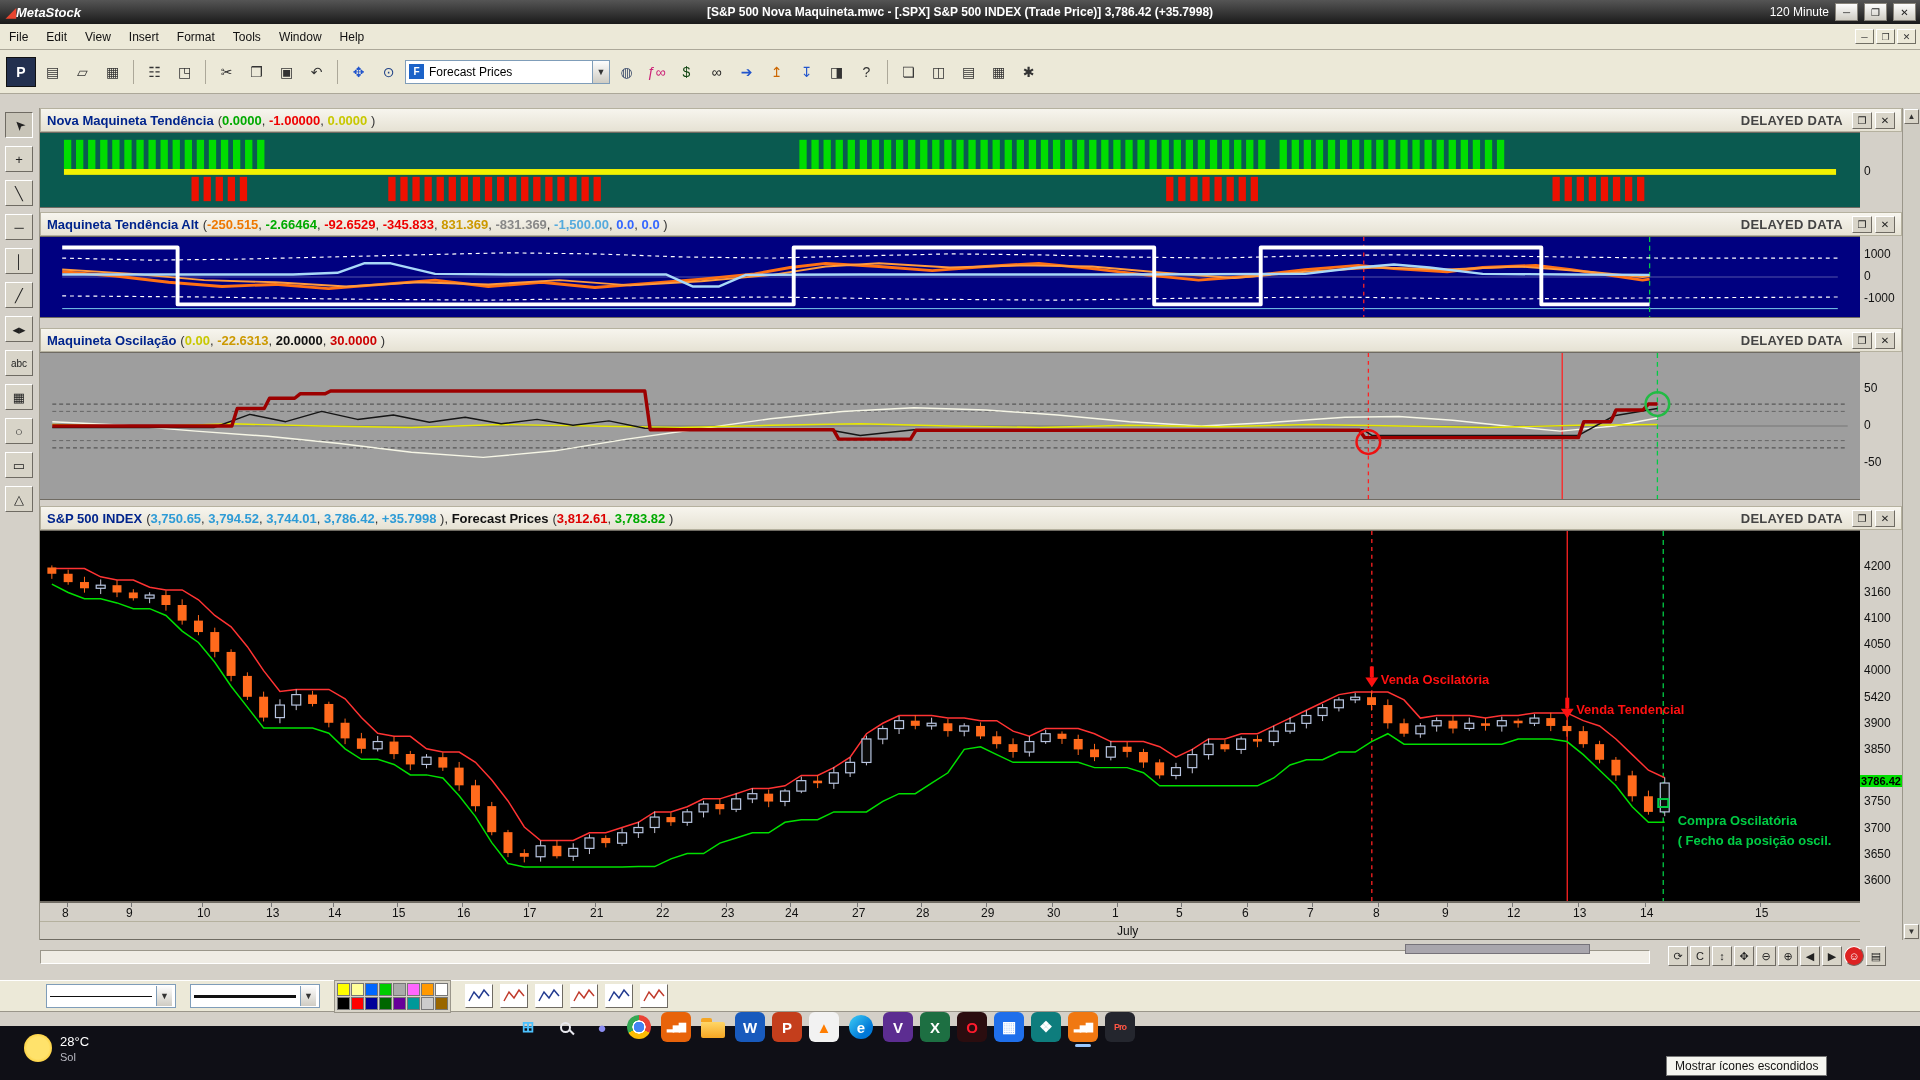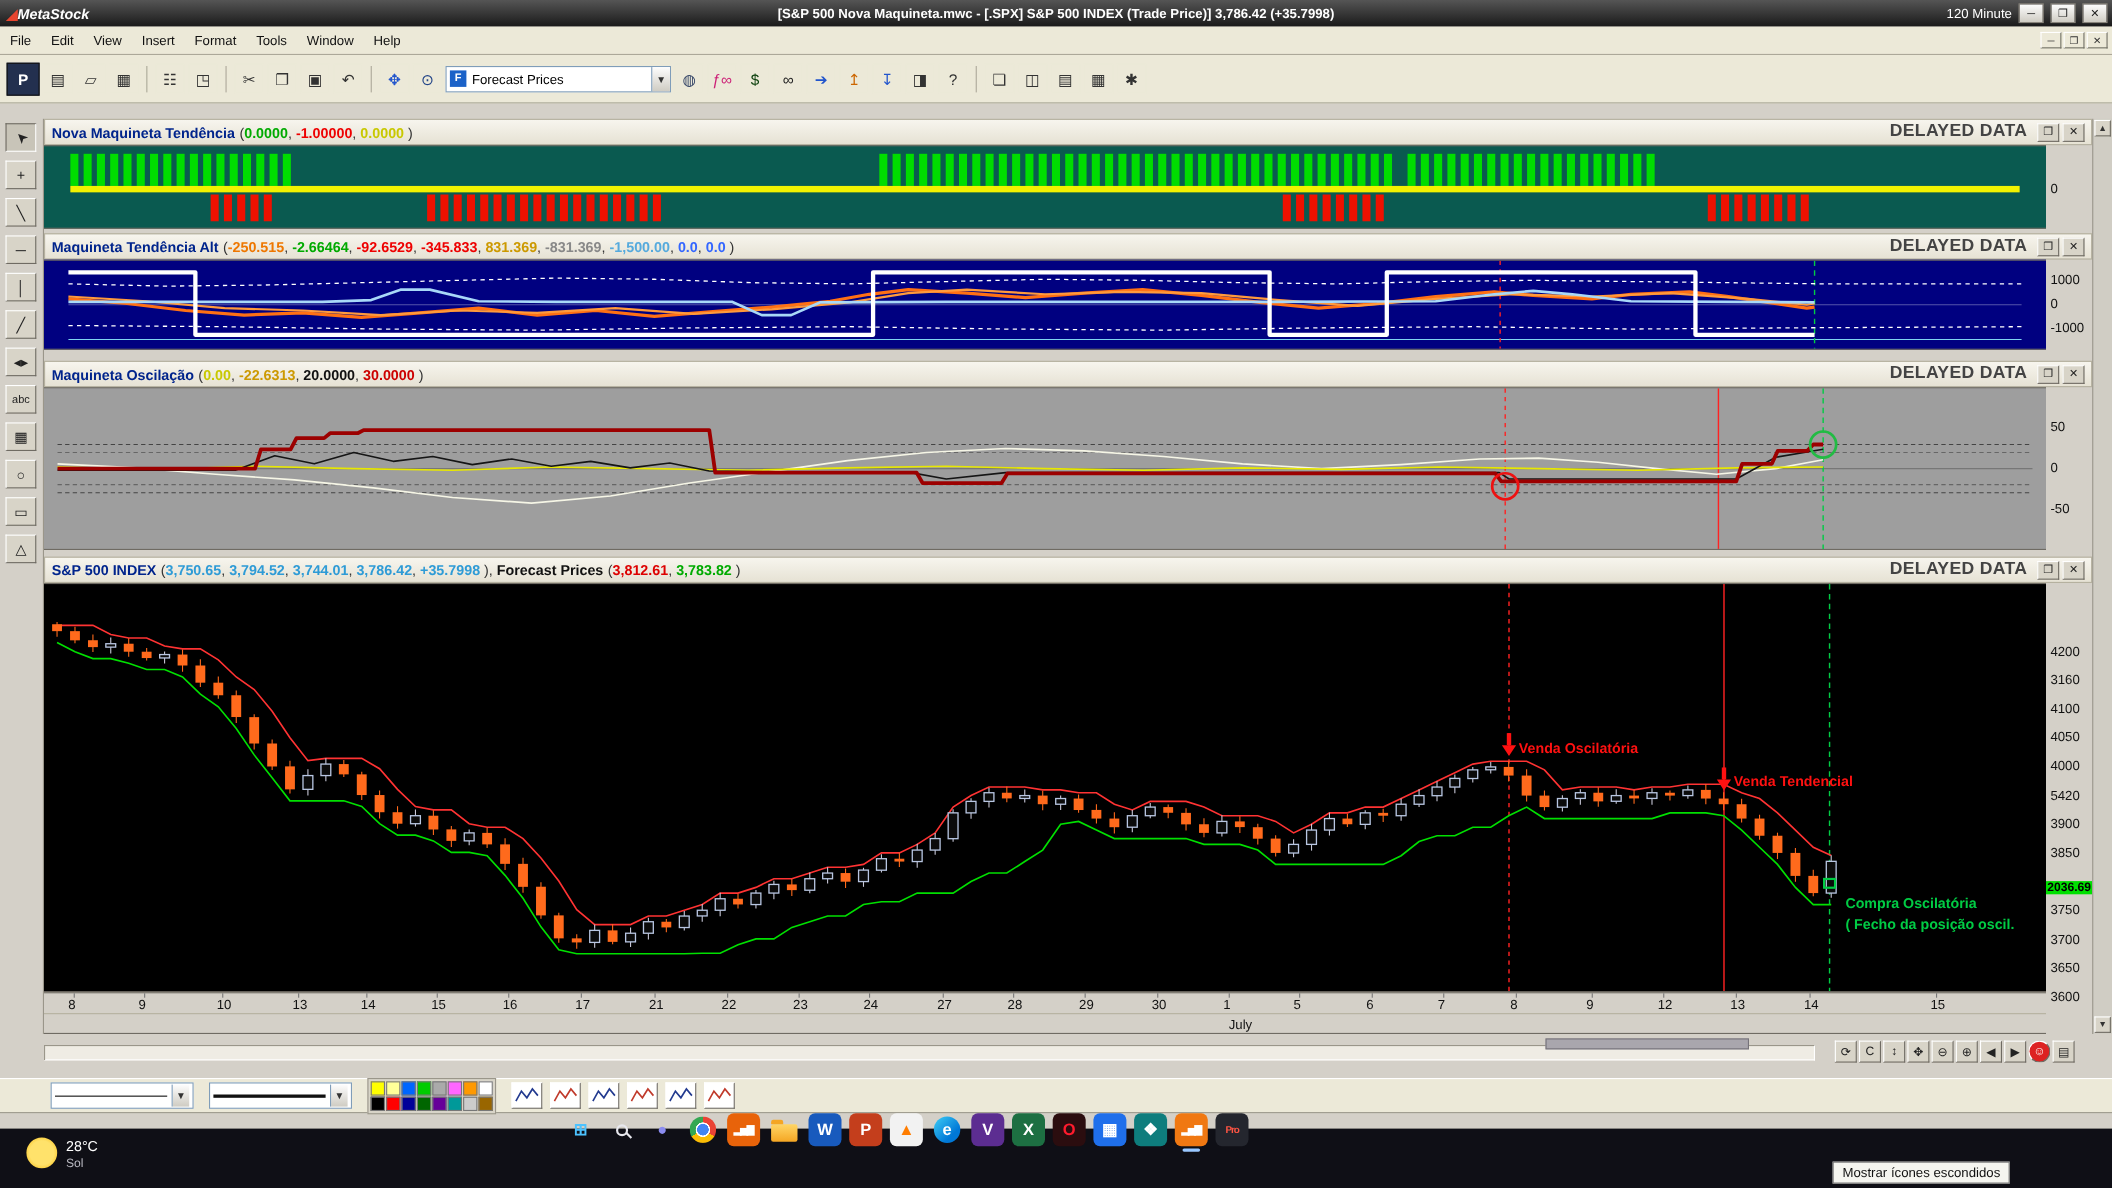--- a/index.html
+++ b/index.html
@@ -24,21 +24,21 @@
 .tbtn.dark{background:#23304f;color:#fff;font-weight:bold;border:1px solid #111;width:30px;height:30px}
 .tsep{width:1px;height:24px;background:#aca899;margin:0 4px}
 #combo{width:205px;height:24px;background:#fff;border:1px solid #7f9db9;display:flex;align-items:center;font-size:12px;gap:5px;padding-left:3px}
 #combo .cicon{width:15px;height:15px;background:#1b62c8;color:#fff;font-size:10px;font-weight:bold;display:flex;align-items:center;justify-content:center}
 #combo .carr{margin-left:auto;width:17px;height:22px;background:linear-gradient(#fdfdfd,#cfccc3);border-left:1px solid #7f9db9;display:flex;align-items:center;justify-content:center;font-size:9px;color:#333}
 
 .hdr{left:40px;width:1862px;height:24px;background:linear-gradient(#f7f5ee,#e6e2d4);border:1px solid #b5b19f;display:flex;align-items:center;font-size:13px;padding:0 6px;color:#222}
 .htitle{font-weight:bold;color:#00248c;margin-right:4px}
 .pp{color:#333}
 .hdr-right{margin-left:auto;display:flex;align-items:center;gap:3px}
-.delayed{font-weight:bold;font-size:16px;color:#444;margin-right:6px;letter-spacing:.3px}
+.delayed{font-weight:bold;font-size:13px;color:#444;margin-right:6px;letter-spacing:.3px}
 .hbtn{width:20px;height:17px;background:#d8d4c8;border:1px solid;border-color:#fff #6f6b63 #6f6b63 #fff;font-size:10px;display:flex;align-items:center;justify-content:center;color:#222}
 .chart{left:40px;width:1820px;border:1px solid #6f6b63;border-left:none;border-right:none}
 .scale{left:1860px;width:42px;font-size:12px;color:#111}
 .scale .sl{position:absolute;left:4px}
 .badge{position:absolute;left:0;width:42px;text-align:center;font-size:11px;font-weight:bold}
 
 #lefttools{left:0;top:108px;width:40px;height:832px;background:#d4d0c8;border-right:1px solid #9a968a}
 .ltbtn{position:absolute;left:5px;width:28px;height:26px;background:#d8d4c8;border:1px solid;border-color:#fff #6f6b63 #6f6b63 #fff;display:flex;align-items:center;justify-content:center;font-size:13px;color:#222}
 .ltbtn.sel{border-color:#6f6b63 #fff #fff #6f6b63;background:#c8c4b8}
 .rotp{transform:rotate(-135deg);display:inline-block}
@@ -577,34 +577,34 @@
           <polygon points="1334.1,157.2 1327.6,147.2 1340.6,147.2" fill="#ff1111"></polygon>
           <text x="1343.1" y="154.0" fill="#ff1111" font-size="13" font-weight="bold" font-family="Liberation Sans, sans-serif">Venda Oscilatória</text>
           <rect x="1528.6" y="167.6" width="4" height="11" fill="#ff1111"></rect>
           <polygon points="1530.6,188.6 1524.1,178.6 1537.1,178.6" fill="#ff1111"></polygon>
           <text x="1539.6" y="184.4" fill="#ff1111" font-size="13" font-weight="bold" font-family="Liberation Sans, sans-serif">Venda Tendencial</text>
           <rect x="1622.1" y="269.5" width="10" height="8" fill="none" stroke="#00cc44" stroke-width="2"></rect>
           <text x="1641.6" y="296.0" fill="#00cc44" font-size="13" font-weight="bold" font-family="Liberation Sans, sans-serif">Compra Oscilatória</text>
           <text x="1641.6" y="315.4" fill="#00cc44" font-size="13" font-weight="bold" font-family="Liberation Sans, sans-serif">( Fecho da posição oscil.</text>
         </svg>
       </div>
-      <div class="scale abs" style="top:556px;height:372px">
+      <div class="scale abs" style="top:530px;height:372px">
         <span class="sl" style="top:29px">4200</span>
         <span class="sl" style="top:55px">3160</span>
         <span class="sl" style="top:81px">4100</span>
         <span class="sl" style="top:107px">4050</span>
         <span class="sl" style="top:133px">4000</span>
         <span class="sl" style="top:160px">5420</span>
         <span class="sl" style="top:186px">3900</span>
         <span class="sl" style="top:212px">3850</span>
         <span class="sl" style="top:264px">3750</span>
         <span class="sl" style="top:291px">3700</span>
         <span class="sl" style="top:317px">3650</span>
         <span class="sl" style="top:343px">3600</span>
-        <span class="badge" style="top:245px;background:#00e000;color:#000000">2036.69</span>
+        <span class="badge" style="top:245px;background:#00e000;color:#000000">3786.42</span>
       </div>
       <div id="xaxis" class="abs">
         <span class="tick" style="left:27px"></span>
         <span class="xl" style="left:22px">8</span>
         <span class="tick" style="left:91px"></span>
         <span class="xl" style="left:86px">9</span>
         <span class="tick" style="left:162px"></span>
         <span class="xl" style="left:157px">10</span>
         <span class="tick" style="left:231px"></span>
         <span class="xl" style="left:226px">13</span>

